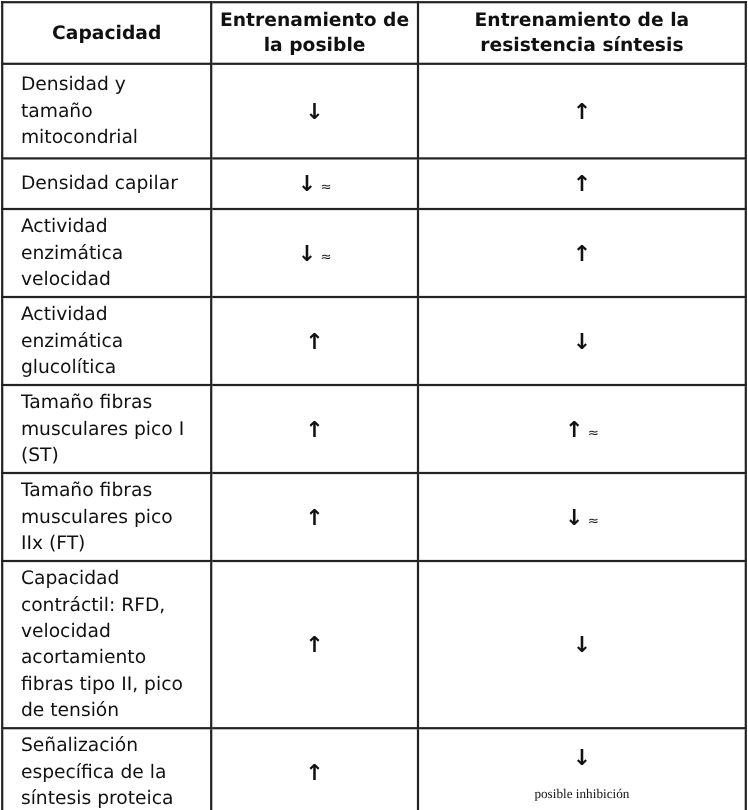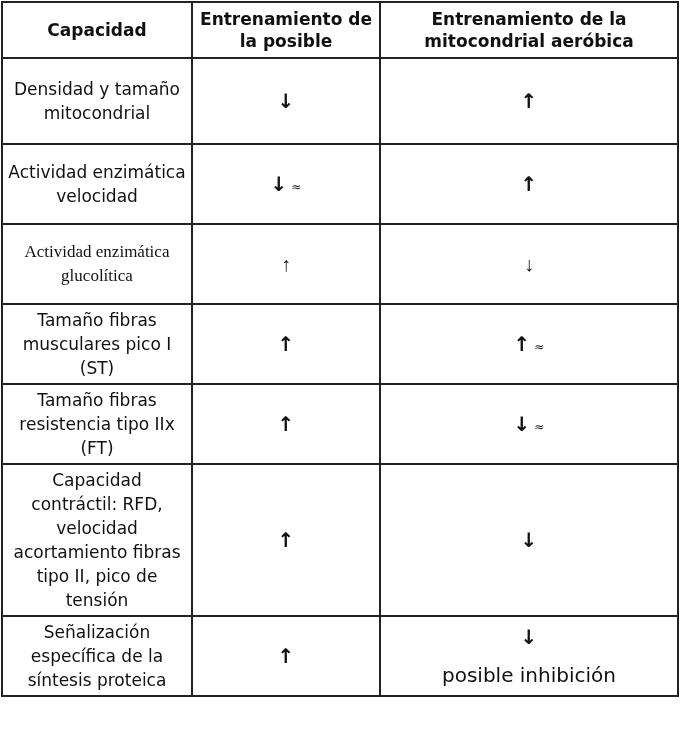--- a/index.html
+++ b/index.html
@@ -1,64 +1,69 @@
 <!DOCTYPE html>
 <html><head>
 <meta charset="utf-8">
 <style>
   html, body { margin:0; padding:0; background:#ffffff; }
   body { width:680px; height:736px; overflow:hidden; font-family:"DejaVu Sans", sans-serif; color:#111; }
   table { border-collapse:collapse; position:absolute; left:1px; top:1px; width:678px; }
   td, th { border:2px solid #222; padding:0; }
   th { font-weight:bold; font-size:17px; line-height:22px; text-align:center; height:54px; }
-  td.var { font-size:17px; line-height:24px; padding:3px 4px; text-align:center; vertical-align:middle; }
+  td.var { font-size:17px; line-height:24px; padding:3px 16px; text-align:left; vertical-align:middle; }
   td.val { text-align:center; vertical-align:middle; font-size:17px; }
   .arrow { font-weight:bold; font-size:20px; display:inline-block; }
   .approx { font-size:12px; margin-left:4px; }
-  .note { display:block; font-size:20px; margin-top:14px; }
+  .note { display:block; font-size:12px; margin-top:14px;font-family:Liberation Serif, serif; }
 </style>
 </head>
 <body>
 
 <table>
   <colgroup>
       <col style="width:190px">
       <col style="width:188px">
       <col>
     </colgroup>
   <thead>
     <tr>
       <th>Capacidad</th>
       <th>Entrenamiento de la posible</th>
-      <th>Entrenamiento de la mitocondrial aeróbica</th>
+      <th>Entrenamiento de la resistencia síntesis</th>
     </tr>
   </thead>
   <tbody id="tbody">
       <tr style="height: 86px;">
         <td class="var">Densidad y tamaño mitocondrial</td>
         <td class="val"><span class="arrow">↓</span></td>
         <td class="val"><span class="arrow">↑</span></td>
       </tr>
+      <tr style="height: 46px;">
+        <td class="var">Densidad capilar</td>
+        <td class="val"><span class="arrow">↓</span><span class="approx">≈</span></td>
+        <td class="val"><span class="arrow">↑</span></td>
+      </tr>
       <tr style="height: 80px;">
         <td class="var">Actividad enzimática velocidad</td>
         <td class="val"><span class="arrow">↓</span><span class="approx">≈</span></td>
         <td class="val"><span class="arrow">↑</span></td>
       </tr>
-      <tr style="height: 80px; font-family: Liberation Serif, serif;">
+      <tr style="height: 80px;">
         <td class="var">Actividad enzimática glucolítica</td>
         <td class="val"><span class="arrow">↑</span></td>
         <td class="val"><span class="arrow">↓</span></td>
       </tr>
       <tr style="height: 80px;">
         <td class="var">Tamaño fibras musculares pico I (ST)</td>
         <td class="val"><span class="arrow">↑</span></td>
         <td class="val"><span class="arrow">↑</span><span class="approx">≈</span></td>
       </tr>
       <tr style="height: 80px;">
-        <td class="var">Tamaño fibras resistencia tipo IIx (FT)</td>
+        <td class="var">Tamaño fibras musculares pico IIx (FT)</td>
         <td class="val"><span class="arrow">↑</span></td>
         <td class="val"><span class="arrow">↓</span><span class="approx">≈</span></td>
       </tr>
       <tr style="height: 112px;">
         <td class="var">Capacidad contráctil: RFD, velocidad acortamiento fibras tipo II, pico de tensión</td>
         <td class="val"><span class="arrow">↑</span></td>
         <td class="val"><span class="arrow">↓</span></td>
       </tr>
       <tr style="height: 76px;">
         <td class="var">Señalización específica de la síntesis proteica</td>

